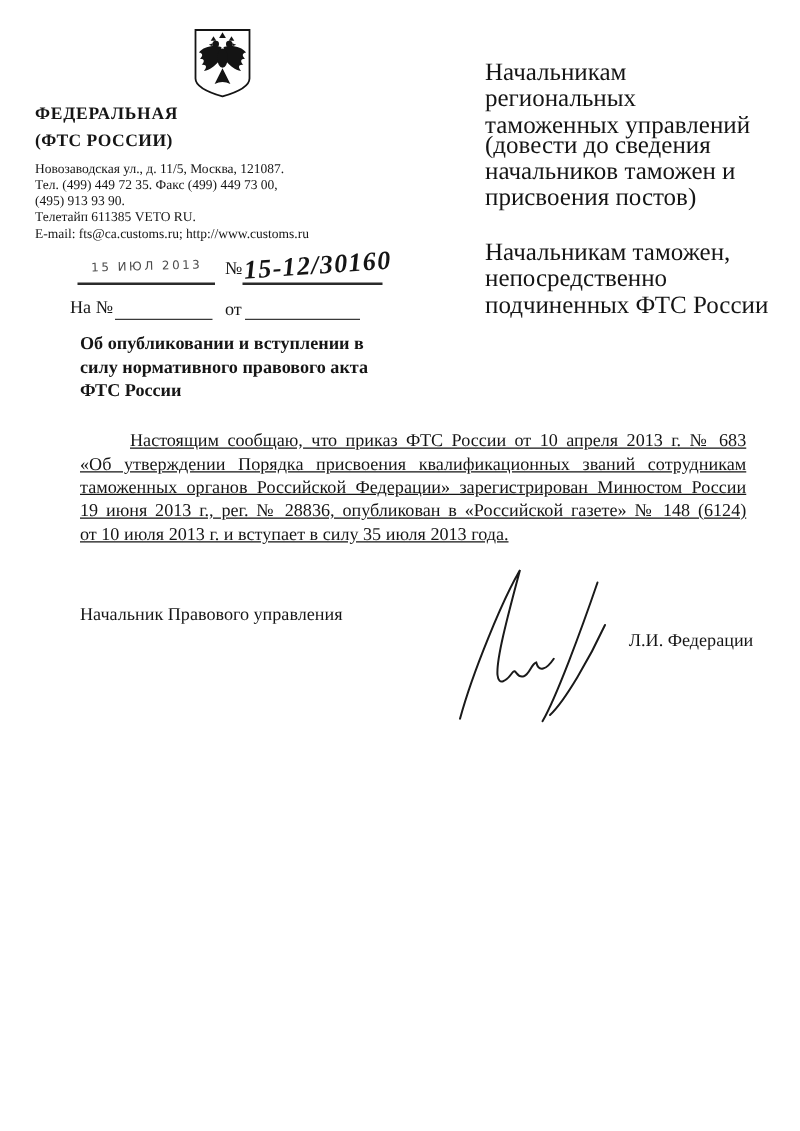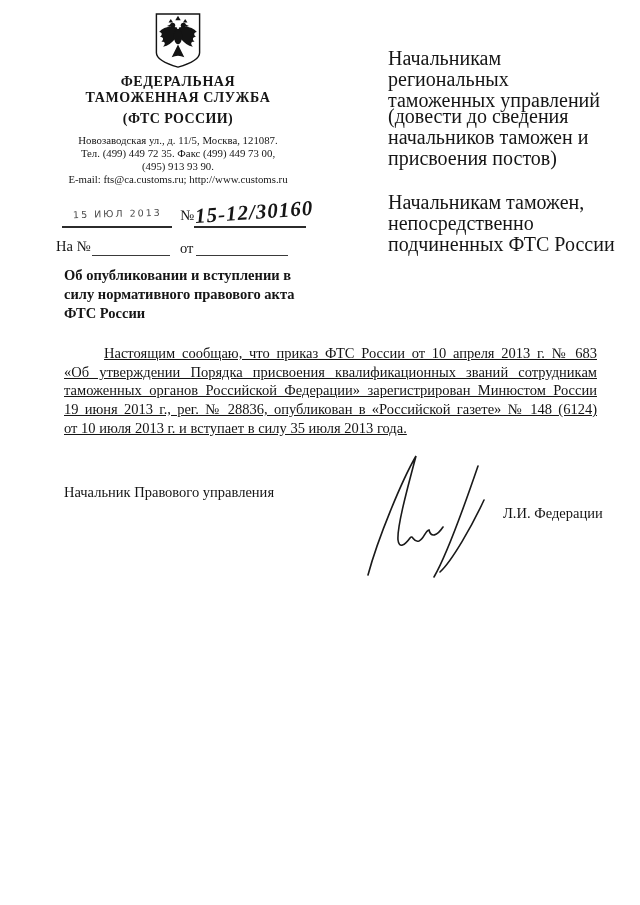--- a/index.html
+++ b/index.html
@@ -5,21 +5,21 @@
   html,body{margin:0;padding:0;background:#fff;}
   .page{
     position:relative;
     width:640px;height:905px;
     background:#ffffff;
     font-family:"Liberation Serif","DejaVu Serif",serif;
     color:#151515;
     overflow:hidden;
   }
   
-  .left-col{position:absolute;left:28px;top:12px;width:300px;text-align:center;}
+  .left-col{position:absolute;left:28px;top:22px;width:300px;}
   .emblem{display:block;margin:0 auto 4px auto;}
   .org-line{font-weight:bold;font-size:14px;letter-spacing:.6px;line-height:15.5px;}
   .org-abbr{font-weight:bold;font-size:14px;letter-spacing:.4px;margin-top:6px;}
   .addr{font-size:10.8px;line-height:13px;margin-top:0;}
   .addr-lines{margin-top:7px;}
   
   .ref{position:absolute;left:28px;top:204px;width:310px;font-size:14.5px;}
   .ref-row{position:relative;height:26px;}
   .date-cell{
     position:absolute;left:34px;top:0;width:110px;height:22px;
@@ -83,26 +83,26 @@
         <circle cx="36" cy="14.5" r="2.9"></circle>
         <path d="M21.4 13.8 L17.8 15.2 L21.2 16.4 Z"></path>
         <path d="M38.6 13.8 L42.2 15.2 L38.8 16.4 Z"></path>
         <path d="M29 17 C21 15 13 17 9 22 C13 22.5 12.5 25.5 10 27.5 C14.5 27.5 14 30.5 11.5 33 C16.5 32.5 16 35.5 13.5 38.5 C19 37.5 23 34 26.5 30 L29 24 Z"></path>
         <path d="M31 17 C39 15 47 17 51 22 C47 22.5 47.5 25.5 50 27.5 C45.5 27.5 46 30.5 48.5 33 C43.5 32.5 44 35.5 46.5 38.5 C41 37.5 37 34 33.5 30 L31 24 Z"></path>
         <ellipse cx="30" cy="27" rx="4.6" ry="8.6"></ellipse>
         <path d="M30 36 L23 50 Q30 46.5 37 50 Z"></path>
       </g>
     </svg>
     <div class="org-line">ФЕДЕРАЛЬНАЯ</div>
-    <div class="org-line">ТАМОЖЕННАЯ СЛУЖБА</div>
     <div class="org-abbr">(ФТС РОССИИ)</div>
     <div class="addr-lines">
       <div class="addr">Новозаводская ул., д. 11/5, Москва, 121087.</div>
       <div class="addr">Тел. (499) 449 72 35. Факс (499) 449 73 00,</div>
       <div class="addr">(495) 913 93 90.</div>
+      <div class="addr">Телетайп 611385 VETO RU.</div>
       <div class="addr">E-mail: fts@ca.customs.ru; http://www.customs.ru</div>
     </div>
   </div>
 
   <div class="ref">
     <div class="ref-row">
       <div class="date-cell">
         <span class="stamp">15 ИЮЛ 2013</span>
       </div>
       <span class="no-sign">№</span>

